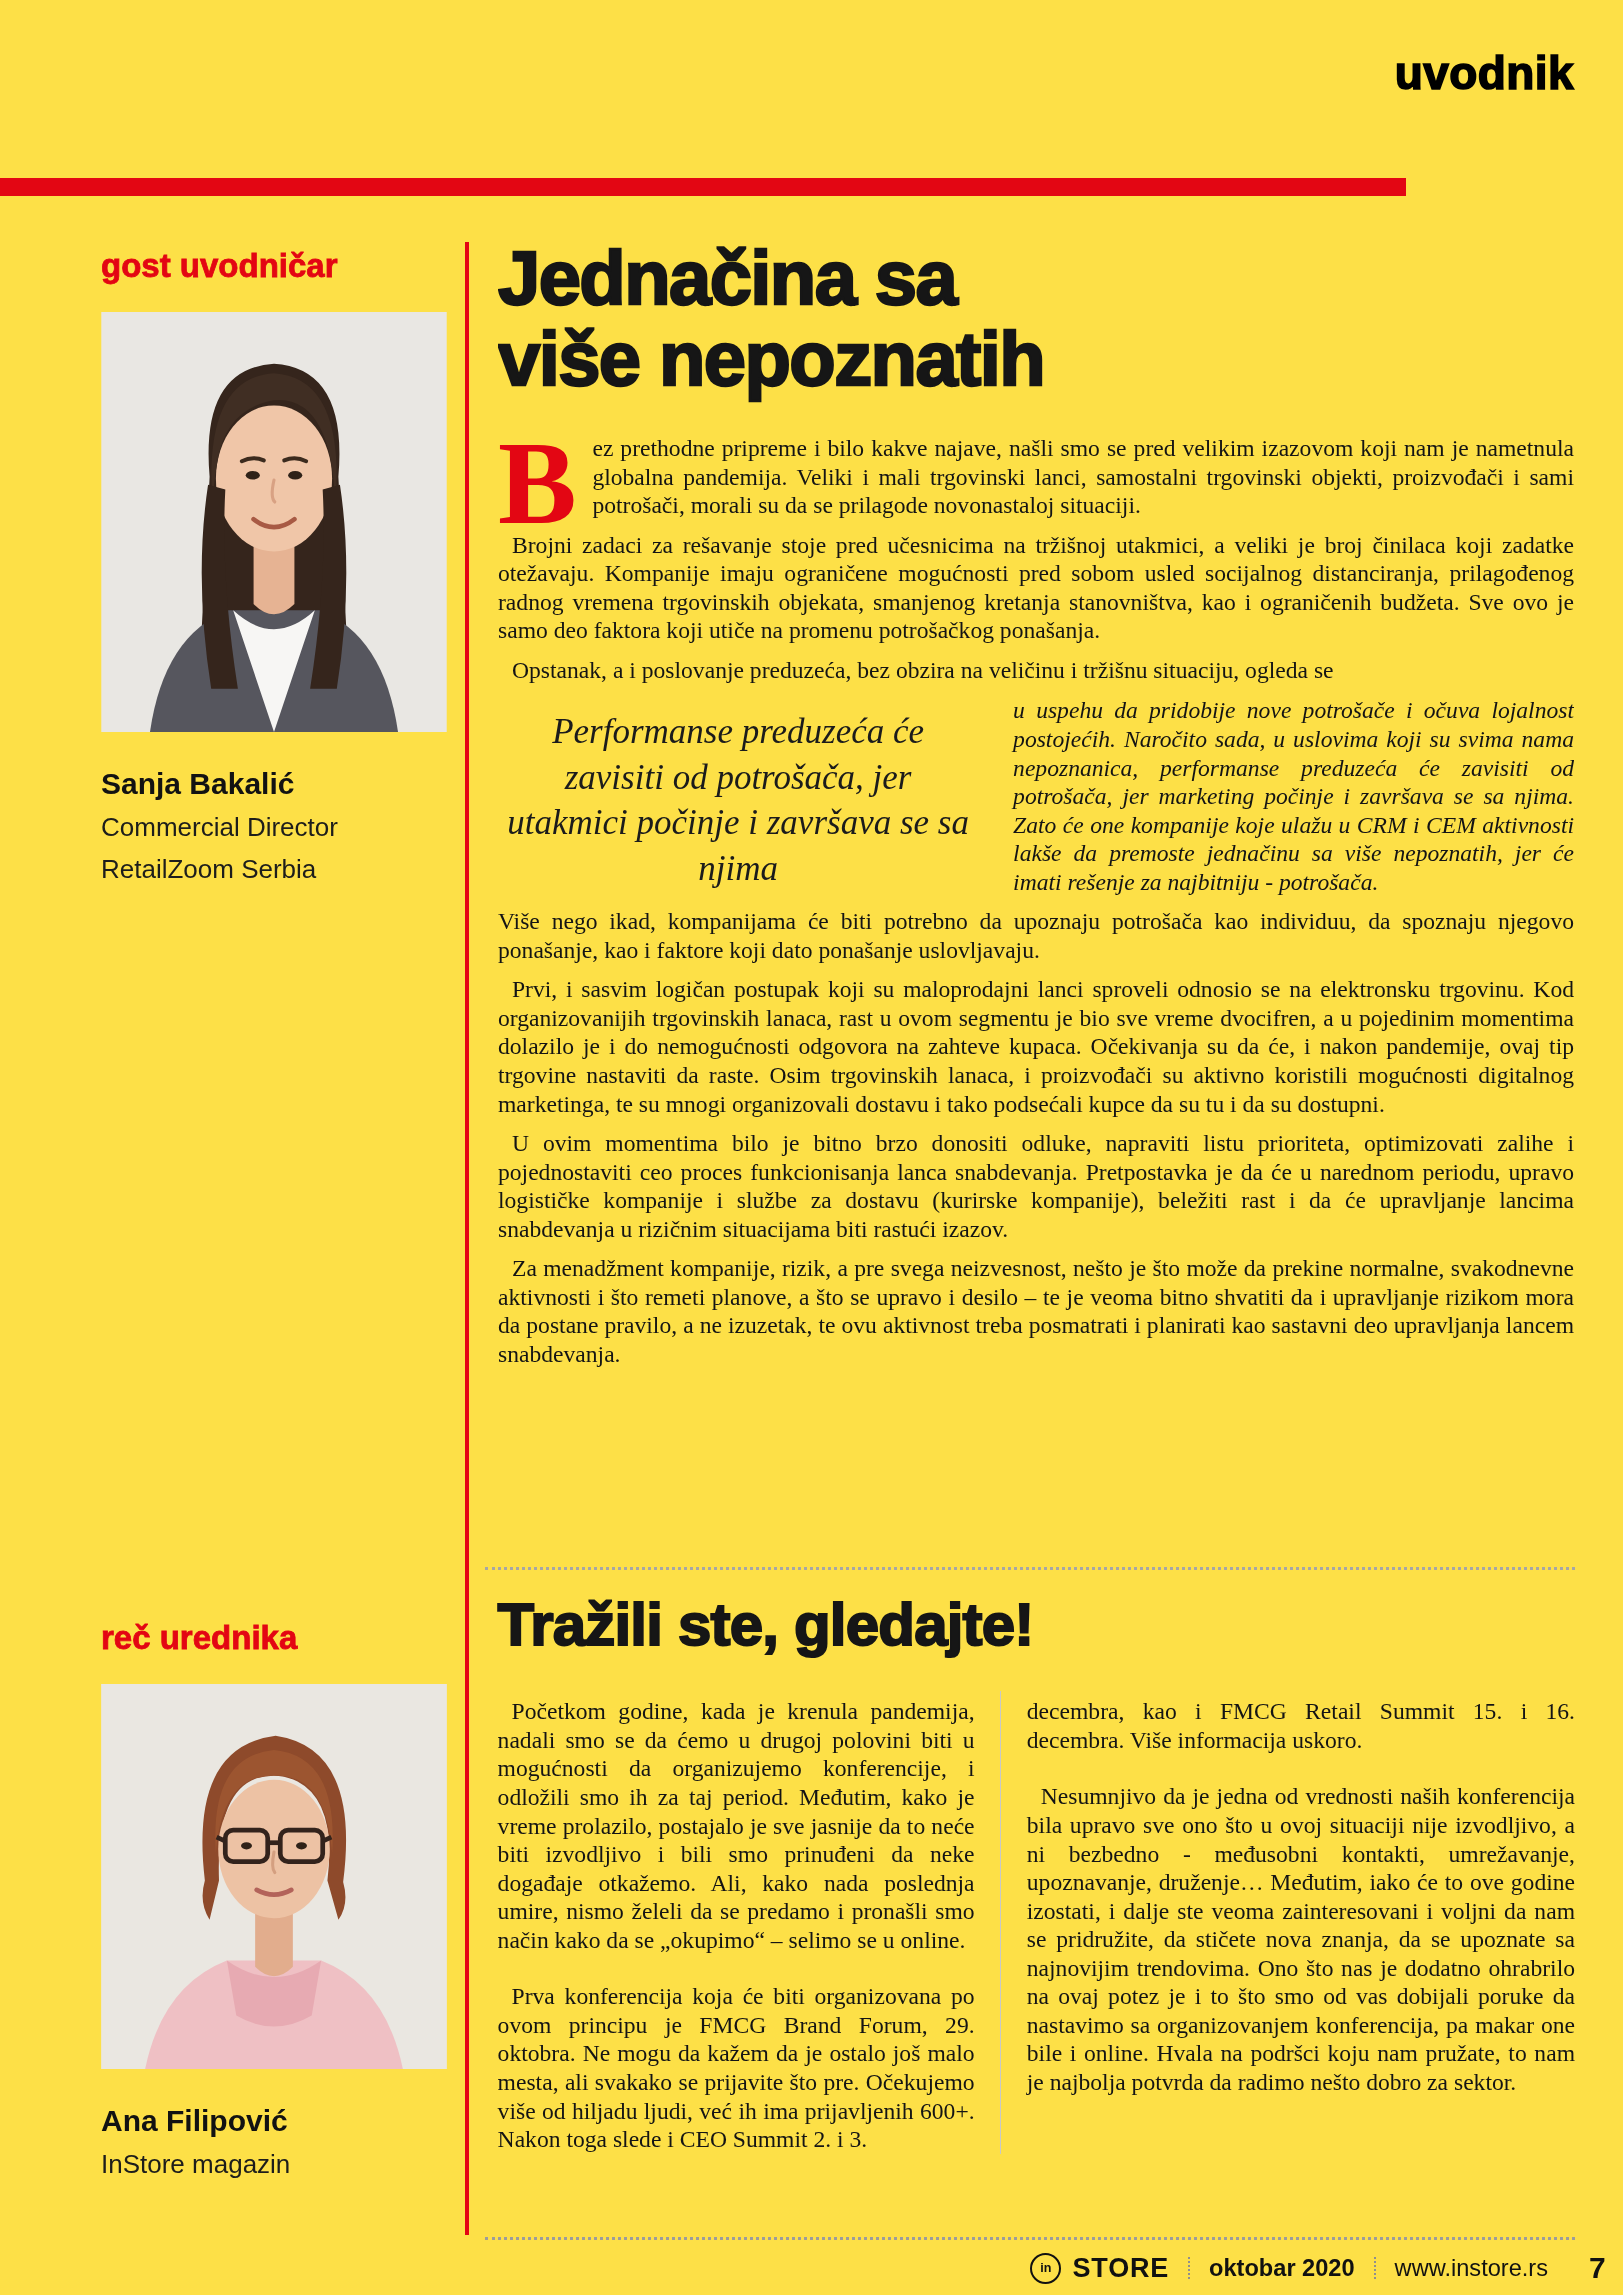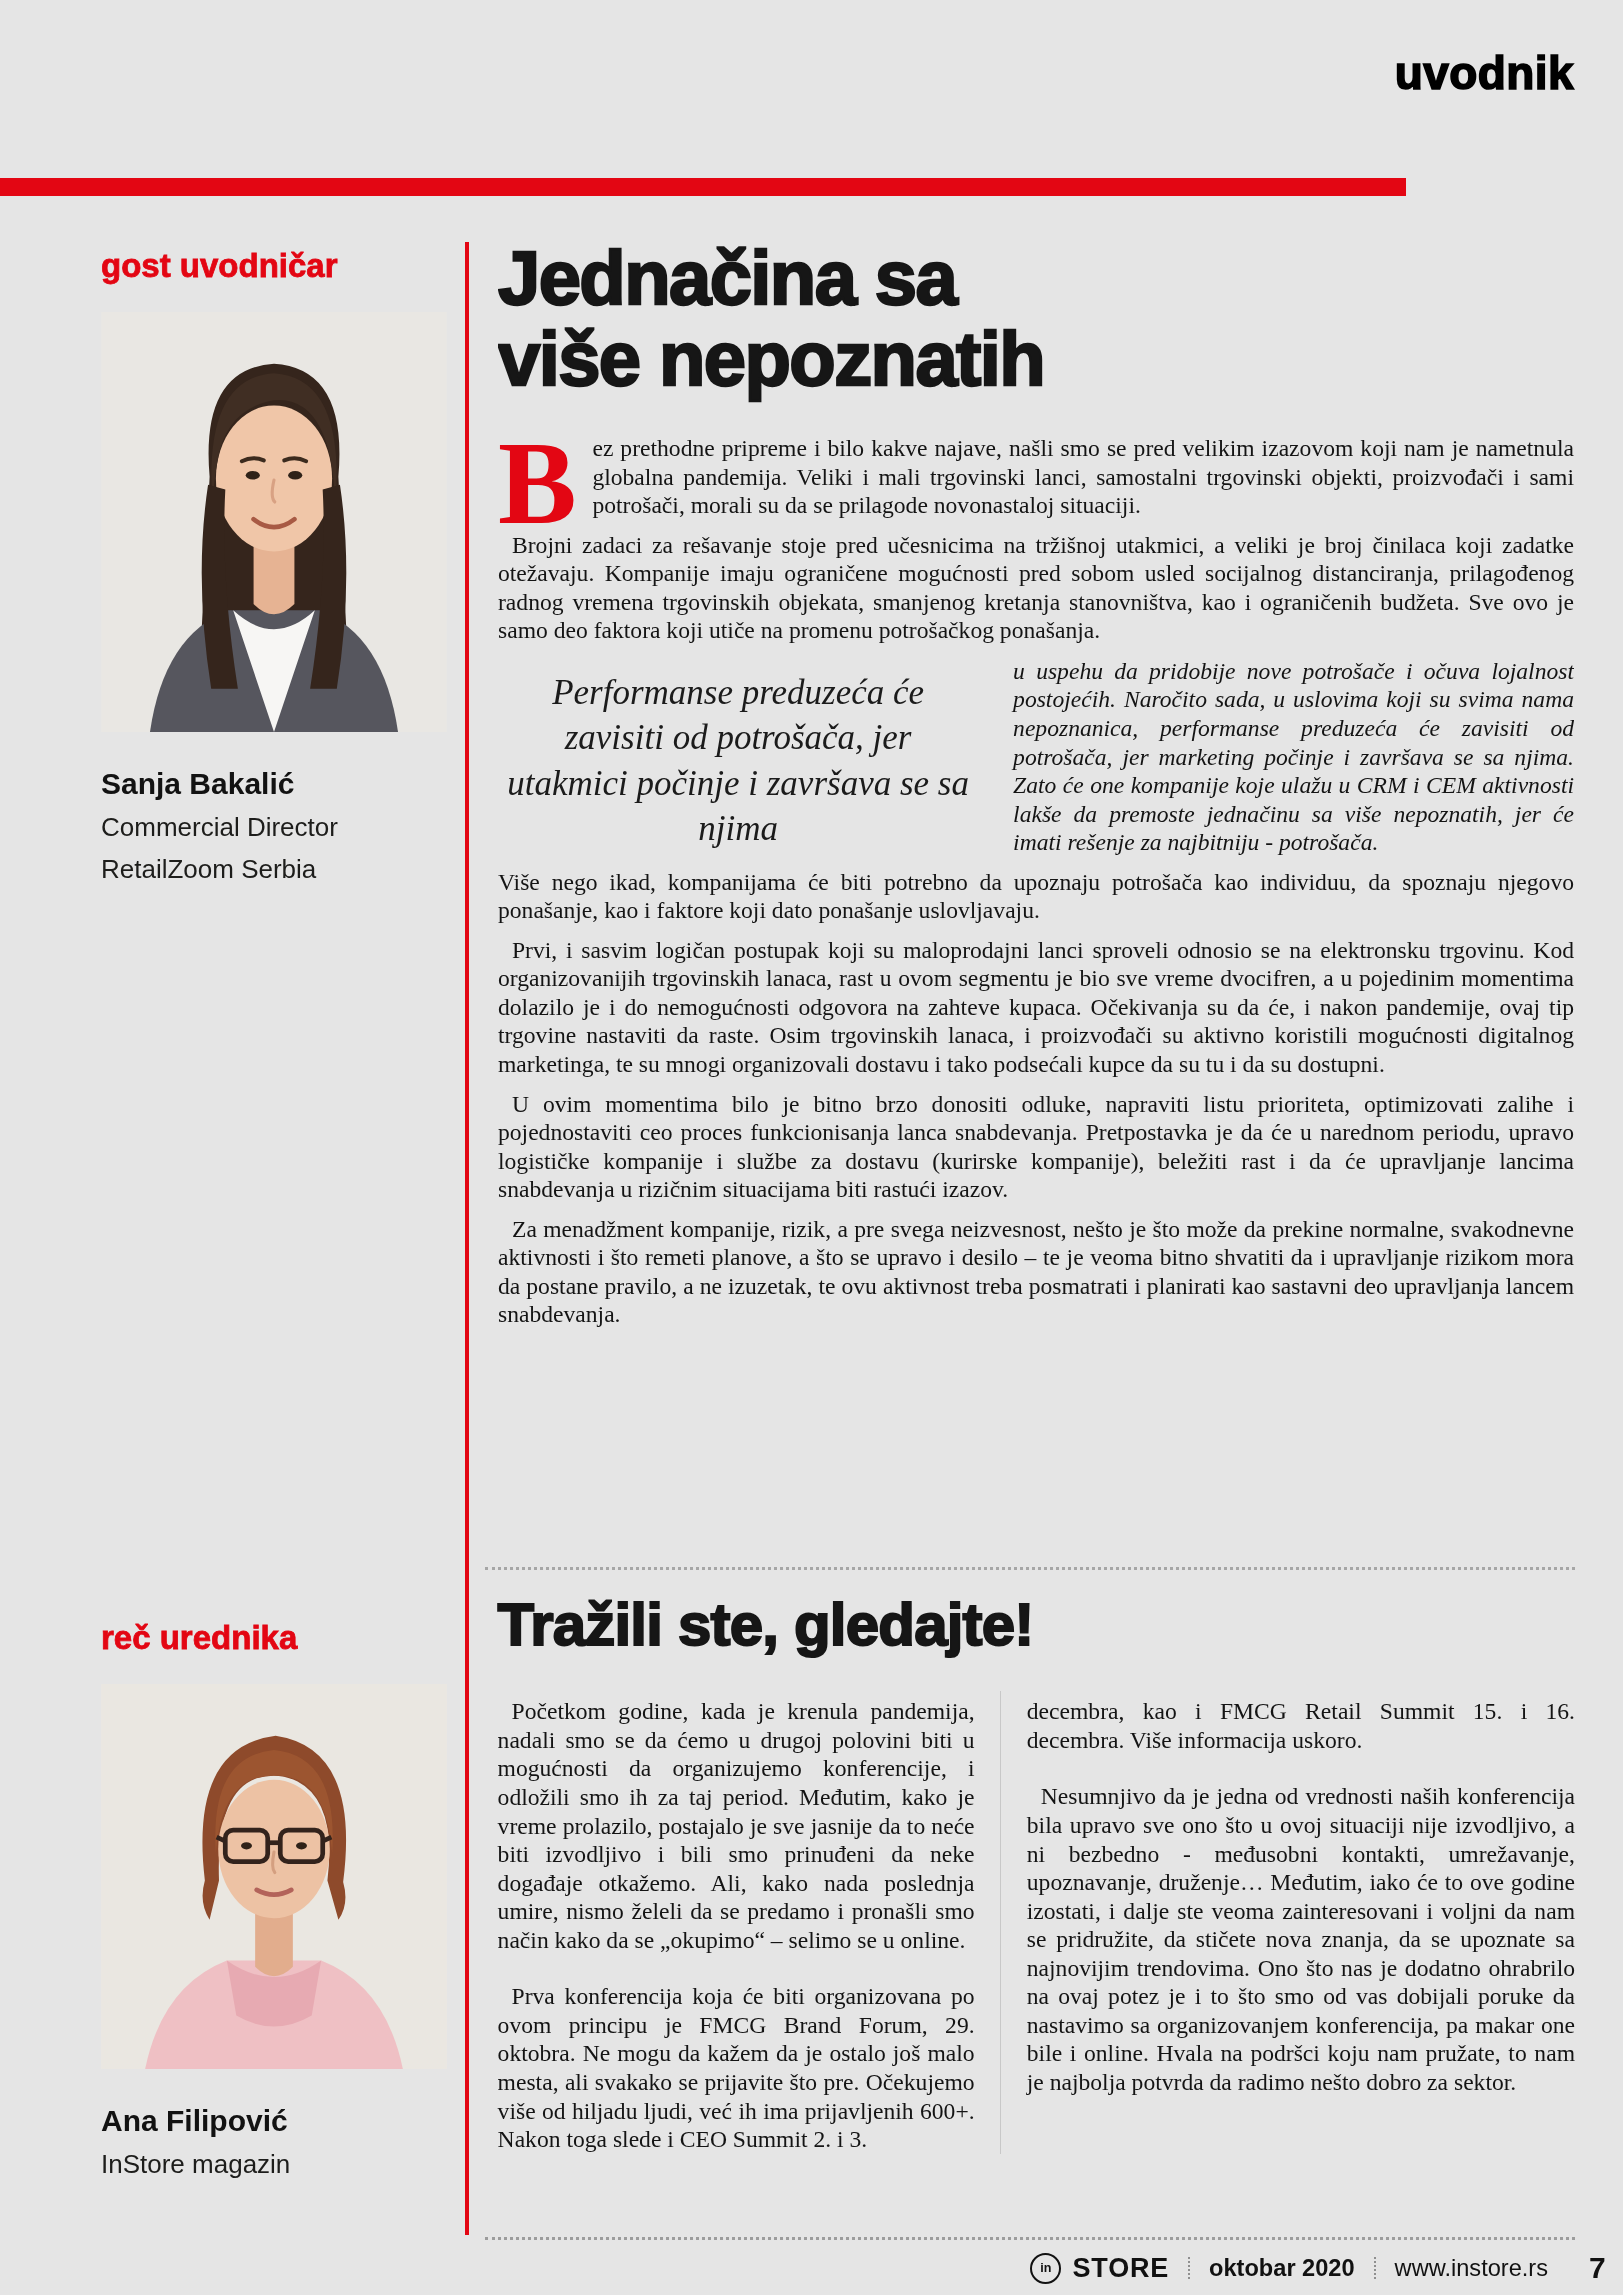--- a/index.html
+++ b/index.html
@@ -5,21 +5,21 @@
   html, body { margin: 0; padding: 0; }
   body {
     width: 1623px; height: 2295px;
     background: #ffffff;
     font-family: "Liberation Serif", serif;
     color: #141414;
   }
   .page {
     position: relative;
     width: 1623px; height: 2295px;
-    background: #e5e5e5;
+    background: #fde047;
     overflow: hidden;
   }
 
   
   .section-label {
     position: absolute; top: 46px; right: 49px;
     font-family: "Liberation Sans", sans-serif;
     font-weight: bold; font-size: 46px; color: #000;
     -webkit-text-stroke: 1.6px #000;
     letter-spacing: 0.4px;
@@ -200,20 +200,21 @@
       <span>Jednačina sa</span>
       <span>više nepoznatih</span>
     </h1>
 
     <p class="lead">
       <span class="dropcap">B</span>
       <span>ez prethodne pripreme i bilo kakve najave, našli smo se pred velikim izazovom koji nam je nametnula globalna pandemija. Veliki i mali trgovinski lanci, samostalni trgovinski objekti, proizvođači i sami potrošači, morali su da se prilagode novonastaloj situaciji.</span>
     </p>
 
     <p class="body indent">Brojni zadaci za rešavanje stoje pred učesnicima na tržišnoj utakmici, a veliki je broj činilaca koji zadatke otežavaju. Kompanije imaju ograničene mogućnosti pred sobom usled socijalnog distanciranja, prilagođenog radnog vremena trgovinskih objekata, smanjenog kretanja stanovništva, kao i ograničenih budžeta. Sve ovo je samo deo faktora koji utiče na promenu potrošačkog ponašanja.</p>
+    <p class="body indent intro">Opstanak, a i poslovanje preduzeća, bez obzira na veličinu i tržišnu situaciju, ogleda se</p>
 
     <div class="wrap-section">
       <div class="pullquote">Performanse preduzeća će zavisiti od potrošača, jer utakmici počinje i završava se sa njima</div>
       <p class="body">u uspehu da pridobije nove potrošače i očuva lojalnost postojećih. Naročito sada, u uslovima koji su svima nama nepoznanica, performanse preduzeća će zavisiti od potrošača, jer marketing počinje i završava se sa njima. Zato će one kompanije koje ulažu u CRM i CEM aktivnosti lakše da premoste jednačinu sa više nepoznatih, jer će imati rešenje za najbitniju - potrošača.</p>
     </div>
 
     <p class="body clearit">Više nego ikad, kompanijama će biti potrebno da upoznaju potrošača kao individuu, da spoznaju njegovo ponašanje, kao i faktore koji dato ponašanje uslovljavaju.</p>
     <p class="body indent">Prvi, i sasvim logičan postupak koji su maloprodajni lanci sproveli odnosio se na elektronsku trgovinu. Kod organizovanijih trgovinskih lanaca, rast u ovom segmentu je bio sve vreme dvocifren, a u pojedinim momentima dolazilo je i do nemogućnosti odgovora na zahteve kupaca. Očekivanja su da će, i nakon pandemije, ovaj tip trgovine nastaviti da raste. Osim trgovinskih lanaca, i proizvođači su aktivno koristili mogućnosti digitalnog marketinga, te su mnogi organizovali dostavu i tako podsećali kupce da su tu i da su dostupni.</p>
     <p class="body indent">U ovim momentima bilo je bitno brzo donositi odluke, napraviti listu prioriteta, optimizovati zalihe i pojednostaviti ceo proces funkcionisanja lanca snabdevanja. Pretpostavka je da će u narednom periodu, upravo logističke kompanije i službe za dostavu (kurirske kompanije), beležiti rast i da će upravljanje lancima snabdevanja u rizičnim situacijama biti rastući izazov.</p>
     <p class="body indent">Za menadžment kompanije, rizik, a pre svega neizvesnost, nešto je što može da prekine normalne, svakodnevne aktivnosti i što remeti planove, a što se upravo i desilo – te je veoma bitno shvatiti da i upravljanje rizikom mora da postane pravilo, a ne izuzetak, te ovu aktivnost treba posmatrati i planirati kao sastavni deo upravljanja lancem snabdevanja.</p>

